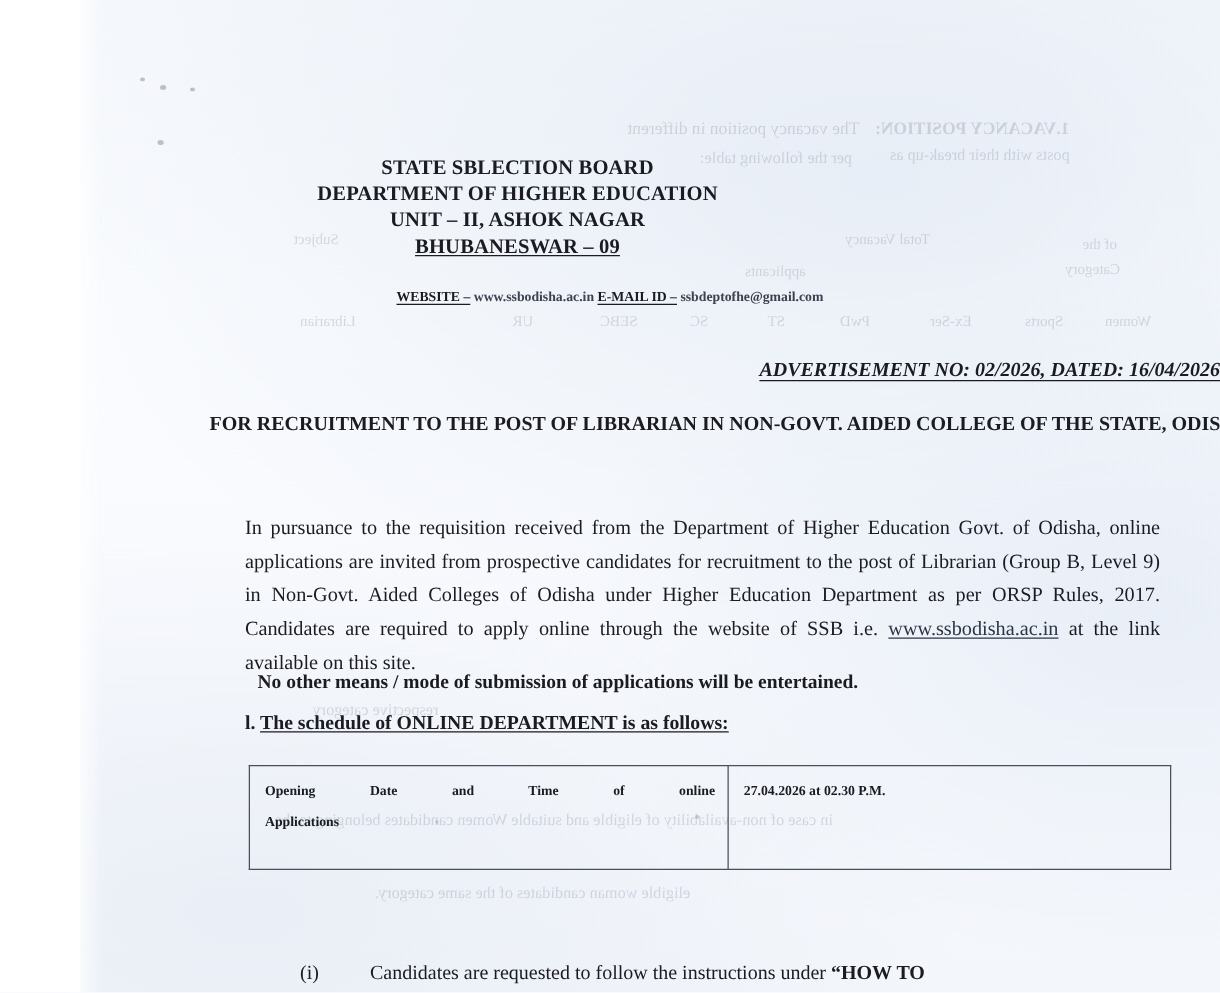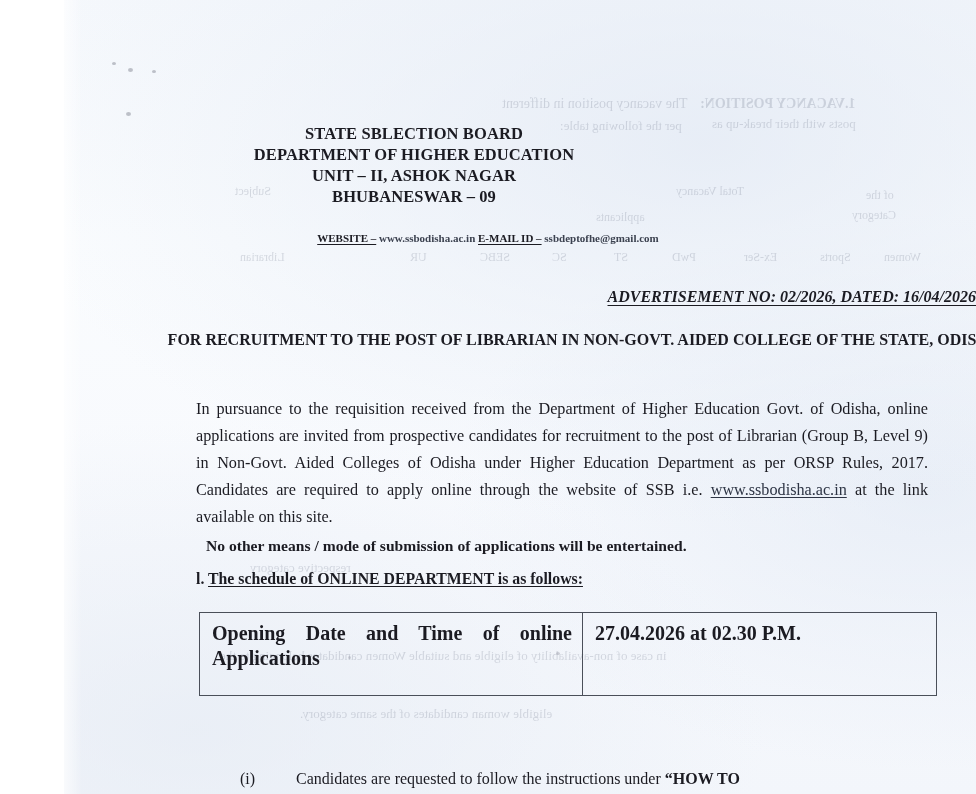--- a/index.html
+++ b/index.html
@@ -83,21 +83,21 @@
   }
 
   .hdr {
     text-align: center;
     font-weight: bold;
     font-size: 16.5px;
     letter-spacing: .1px;
     line-height: 21px;
   }
   .hdr-line { margin: 0; }
-  .u { text-underline-offset: 2px; }
+  .u { text-decoration: underline; text-underline-offset: 2px; }
 
   .contact-line {
     text-align: center;
     font-size: 11px;
     font-weight: bold;
     line-height: 21px;
     white-space: nowrap;
   }
   .contact-line .lbl { text-decoration: underline; text-underline-offset: 2px; }
   .contact-line .val { font-weight: bold; color: #3c4250; }
@@ -117,20 +117,21 @@
     font-size: 16px;
     line-height: 23px;
     padding: 0 96px;
   }
 
   .para {
     font-size: 16.2px;
     line-height: 27px;
     text-align: justify;
     text-justify: inter-word;
+    margin-top: 13px;
   }
   .para a.weblink {
     color: #2d3444;
     text-decoration: underline;
     text-underline-offset: 2px;
   }
 
   .strong-note {
     font-size: 15.6px;
     font-weight: bold;
@@ -142,21 +143,21 @@
     font-weight: bold;
   }
   .sched-head .num { text-decoration: none; }
   .sched-head .txt { text-decoration: underline; text-underline-offset: 2px; }
 
   
   table.sched {
     border-collapse: collapse;
     table-layout: fixed;
     width: 100%;
-    font-size: 20px;
+    font-size: 11px;
     font-weight: bold;
   }
   table.sched td {
     border: 1.6px solid #4a4f59;
     vertical-align: top;
     padding: 8px 10px 24px 12px;
     line-height: 25px;
   }
   td.label {
     width: 360px;

